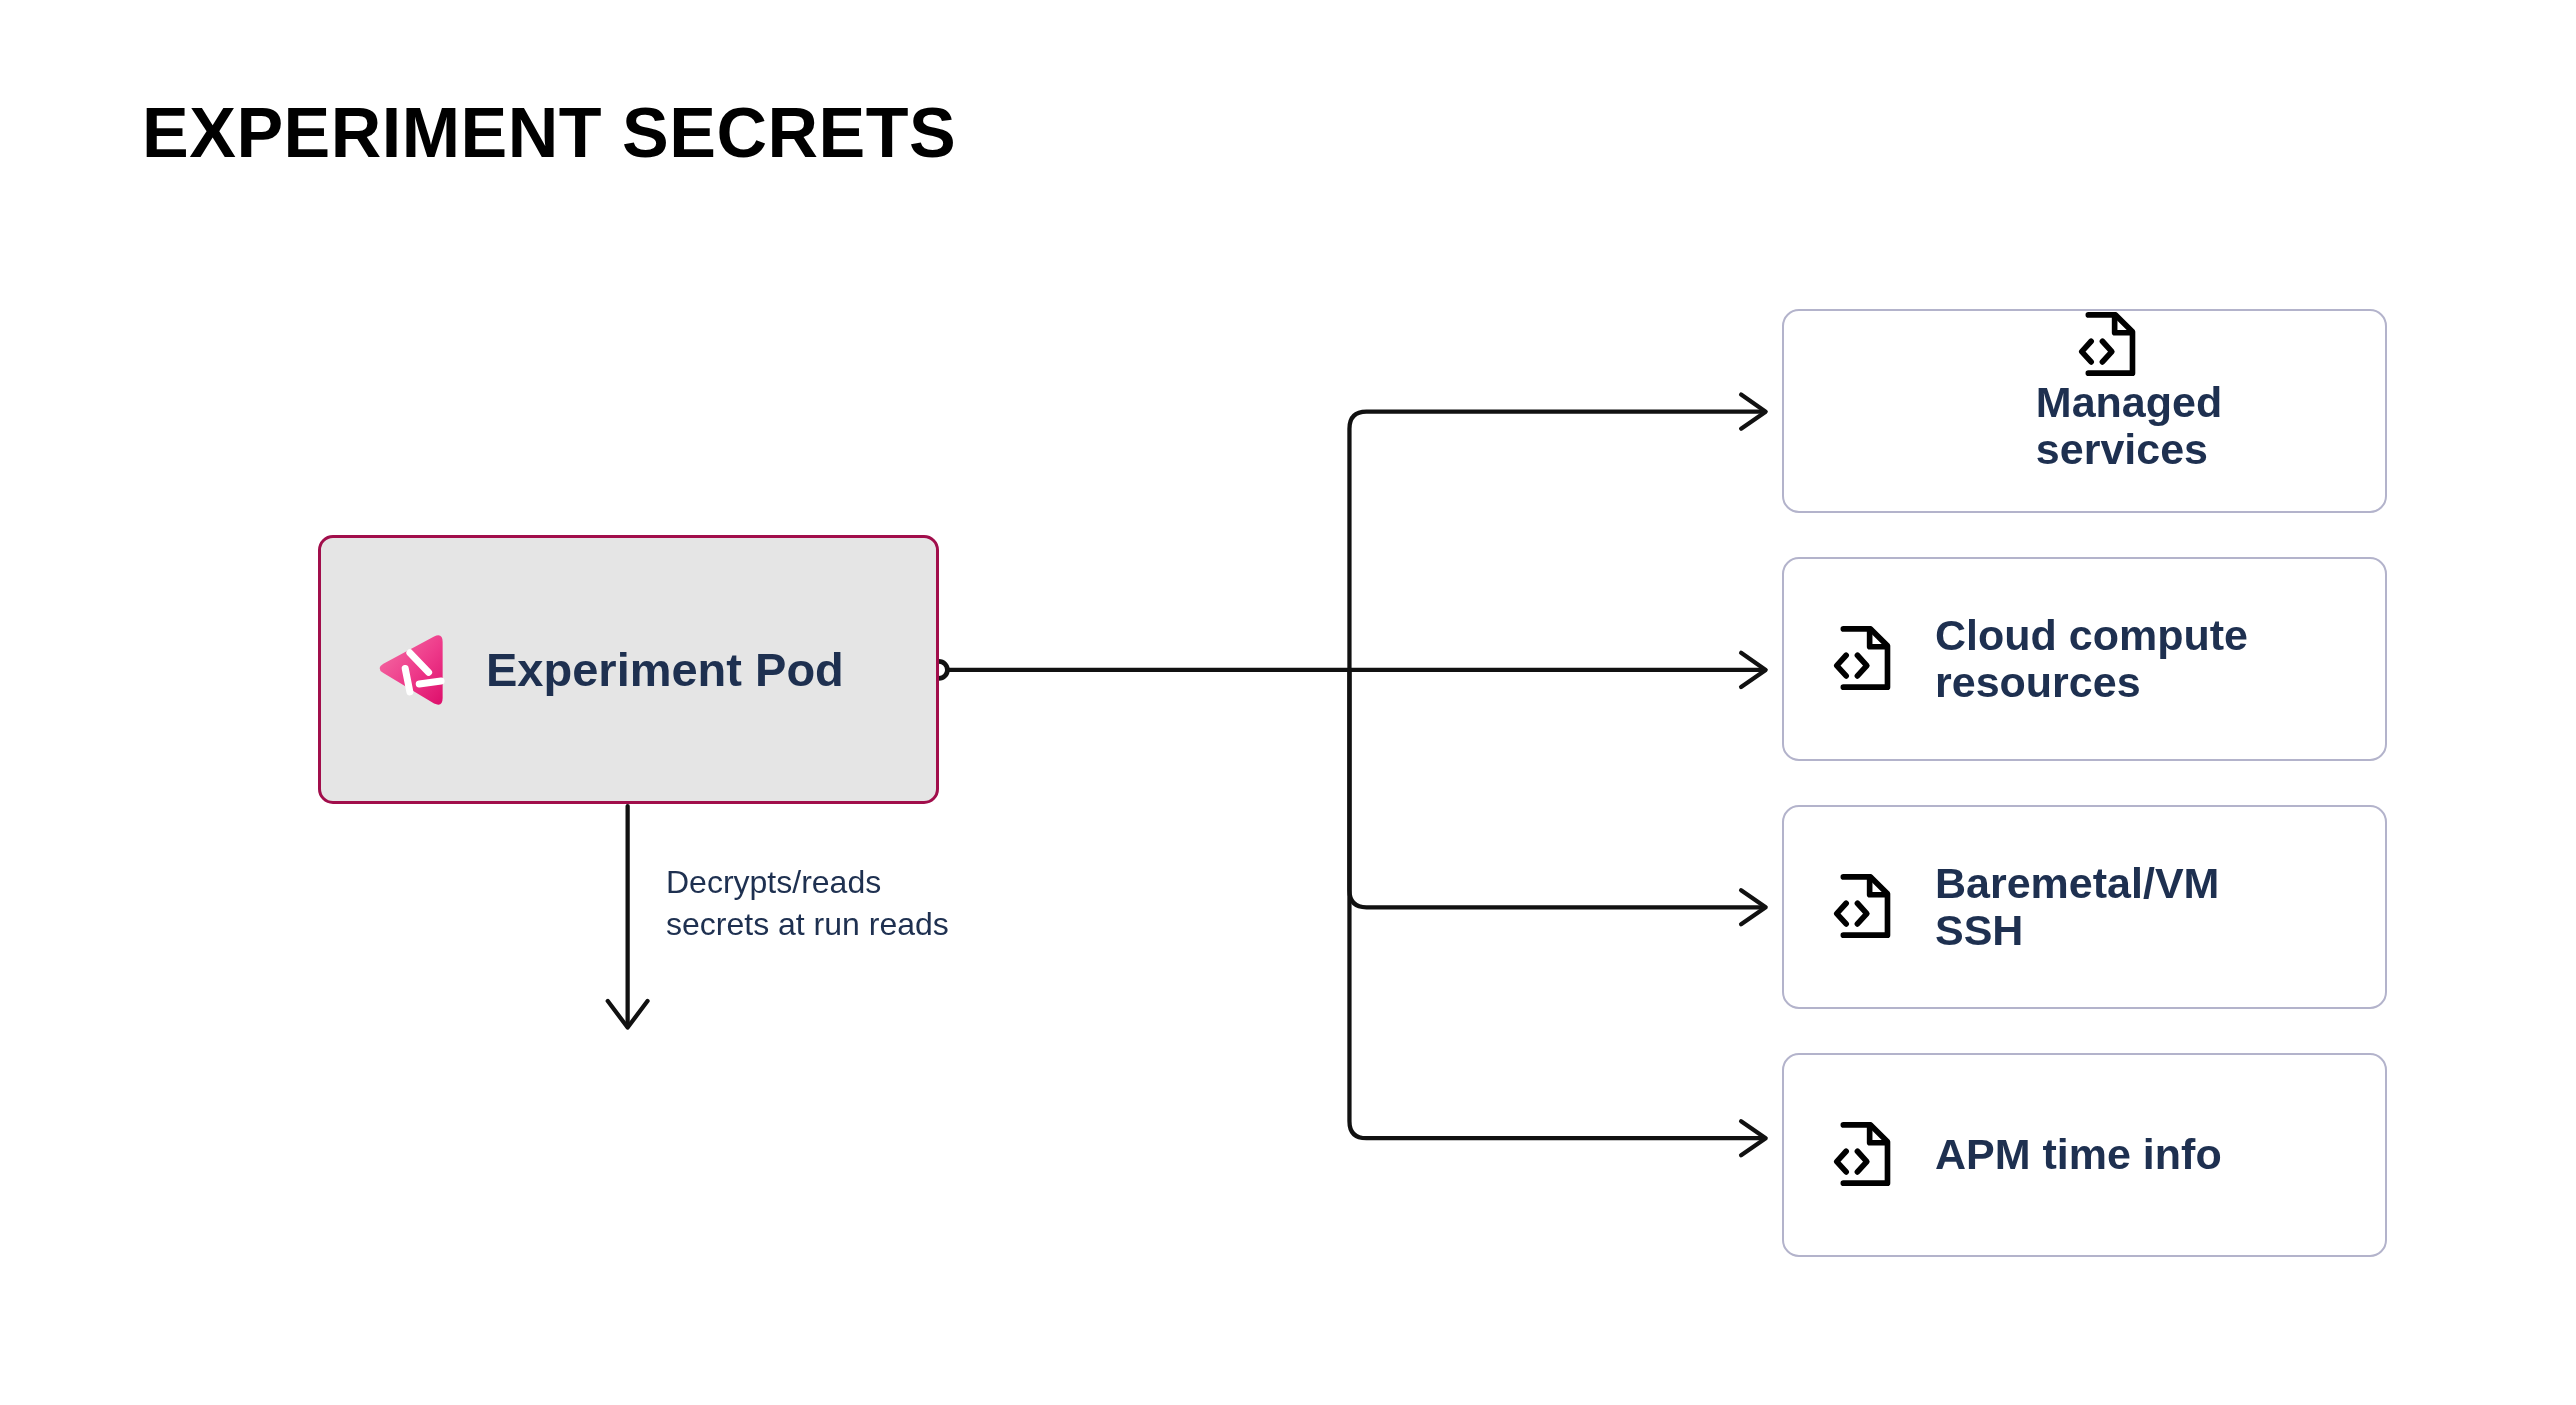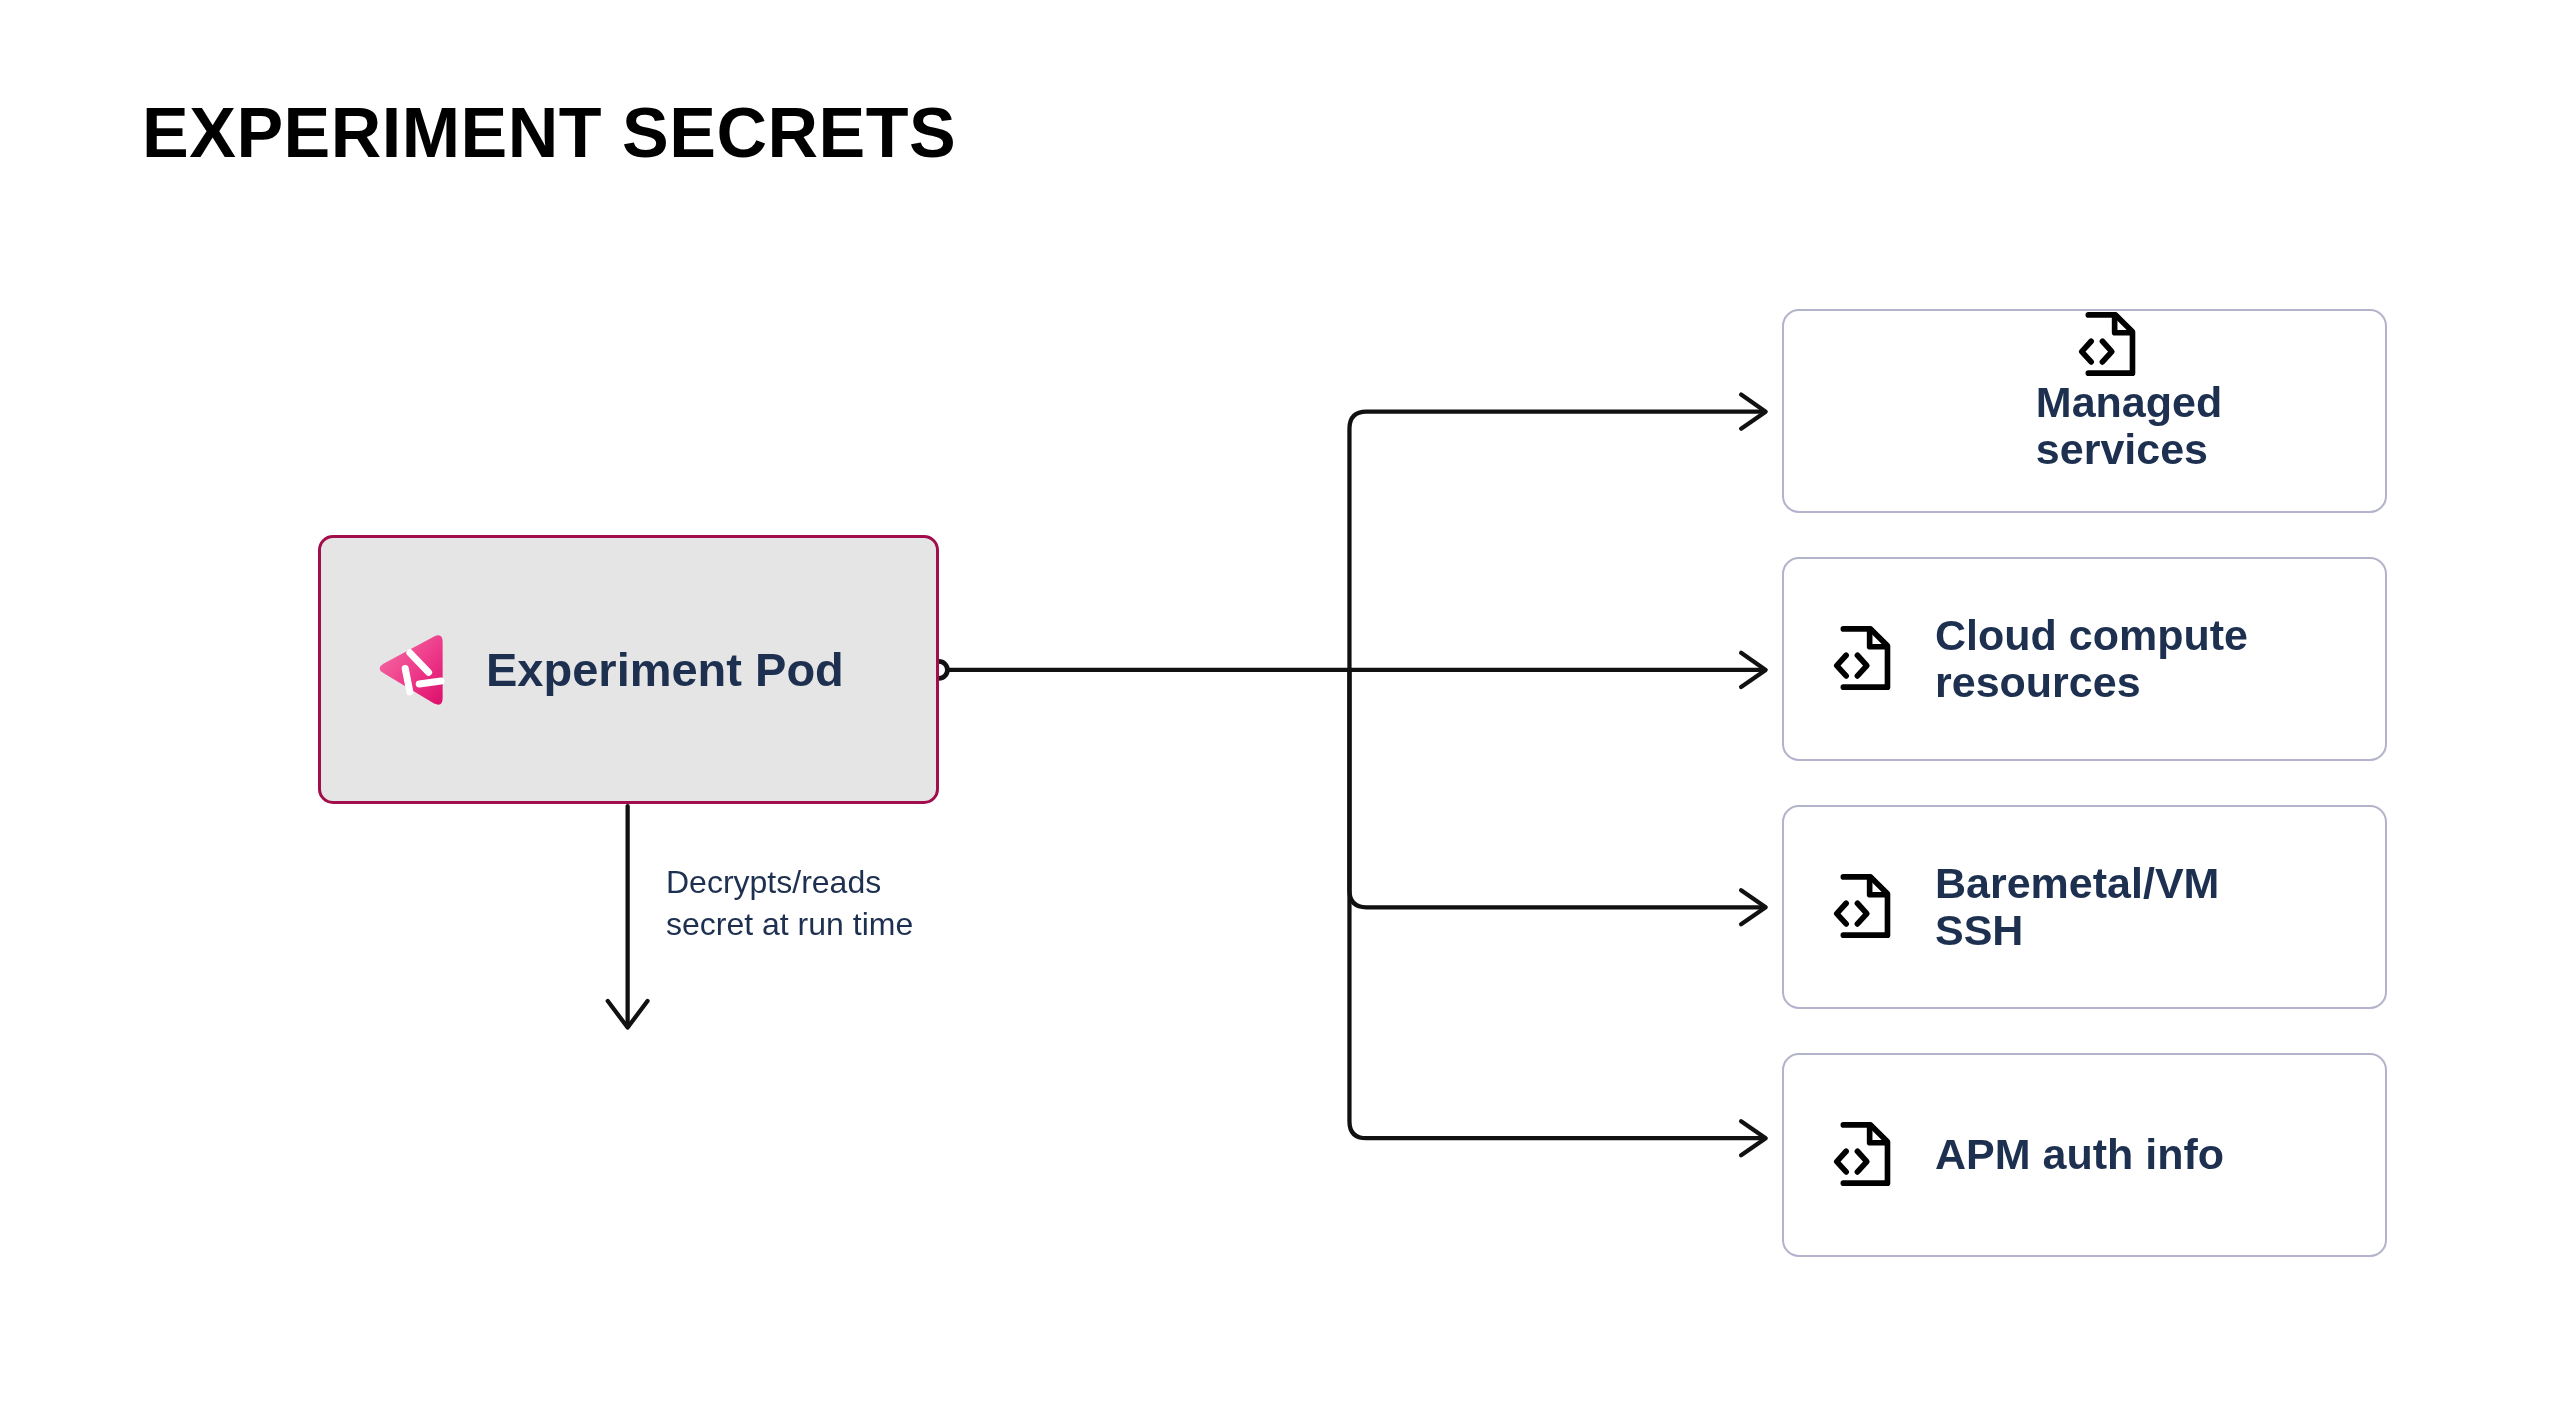--- a/index.html
+++ b/index.html
@@ -162,21 +162,21 @@
       </defs>
       <path fill="url(#litmusGrad)" d="M 88 14 Q 88 2 77 7 L 12 42 Q 2 48 12 54 L 77 93 Q 88 98 88 86 Z"></path>
       <path stroke="#ffffff" stroke-width="9" stroke-linecap="round" fill="none" d="M 46 28 L 70 53"></path>
       <path stroke="#ffffff" stroke-width="9" stroke-linecap="round" fill="none" d="M 40 48 L 46 78"></path>
       <path stroke="#ffffff" stroke-width="9" stroke-linecap="round" fill="none" d="M 58 68 L 86 64"></path>
     </svg>
     <div id="pod-label">Experiment Pod</div>
   </div>
 
   <div id="edge-caption">Decrypts/reads
-secret at run time</div>
+secrets at run reads</div>
 
 
   <div class="res-card" style="top:309px;flex-direction:column;">
     <svg class="card-icon" viewBox="0 0 66 72">
       <path fill="none" stroke="#000000" stroke-width="6" stroke-linejoin="round" stroke-linecap="round" d="M 11 4 H 40 L 58 22 V 66 H 11"></path>
       <path fill="none" stroke="#000000" stroke-width="6" stroke-linejoin="round" stroke-linecap="round" d="M 39 5 V 23 H 57"></path>
       <path fill="none" stroke="#000000" stroke-width="6" stroke-linejoin="round" stroke-linecap="round" d="M 14 32 L 4 43 L 14 54"></path>
       <path fill="none" stroke="#000000" stroke-width="6" stroke-linejoin="round" stroke-linecap="round" d="M 26 32 L 36 43 L 26 54"></path>
     </svg>
     <div class="card-label">Managed
@@ -205,17 +205,17 @@
 SSH</div>
   </div>
 
   <div class="res-card" style="top:1053px;">
     <svg class="card-icon" viewBox="0 0 66 72">
       <path fill="none" stroke="#000000" stroke-width="6" stroke-linejoin="round" stroke-linecap="round" d="M 11 4 H 40 L 58 22 V 66 H 11"></path>
       <path fill="none" stroke="#000000" stroke-width="6" stroke-linejoin="round" stroke-linecap="round" d="M 39 5 V 23 H 57"></path>
       <path fill="none" stroke="#000000" stroke-width="6" stroke-linejoin="round" stroke-linecap="round" d="M 14 32 L 4 43 L 14 54"></path>
       <path fill="none" stroke="#000000" stroke-width="6" stroke-linejoin="round" stroke-linecap="round" d="M 26 32 L 36 43 L 26 54"></path>
     </svg>
-    <div class="card-label">APM auth info</div>
+    <div class="card-label">APM time info</div>
   </div>
 
 </div>
 
 
 </body></html>

